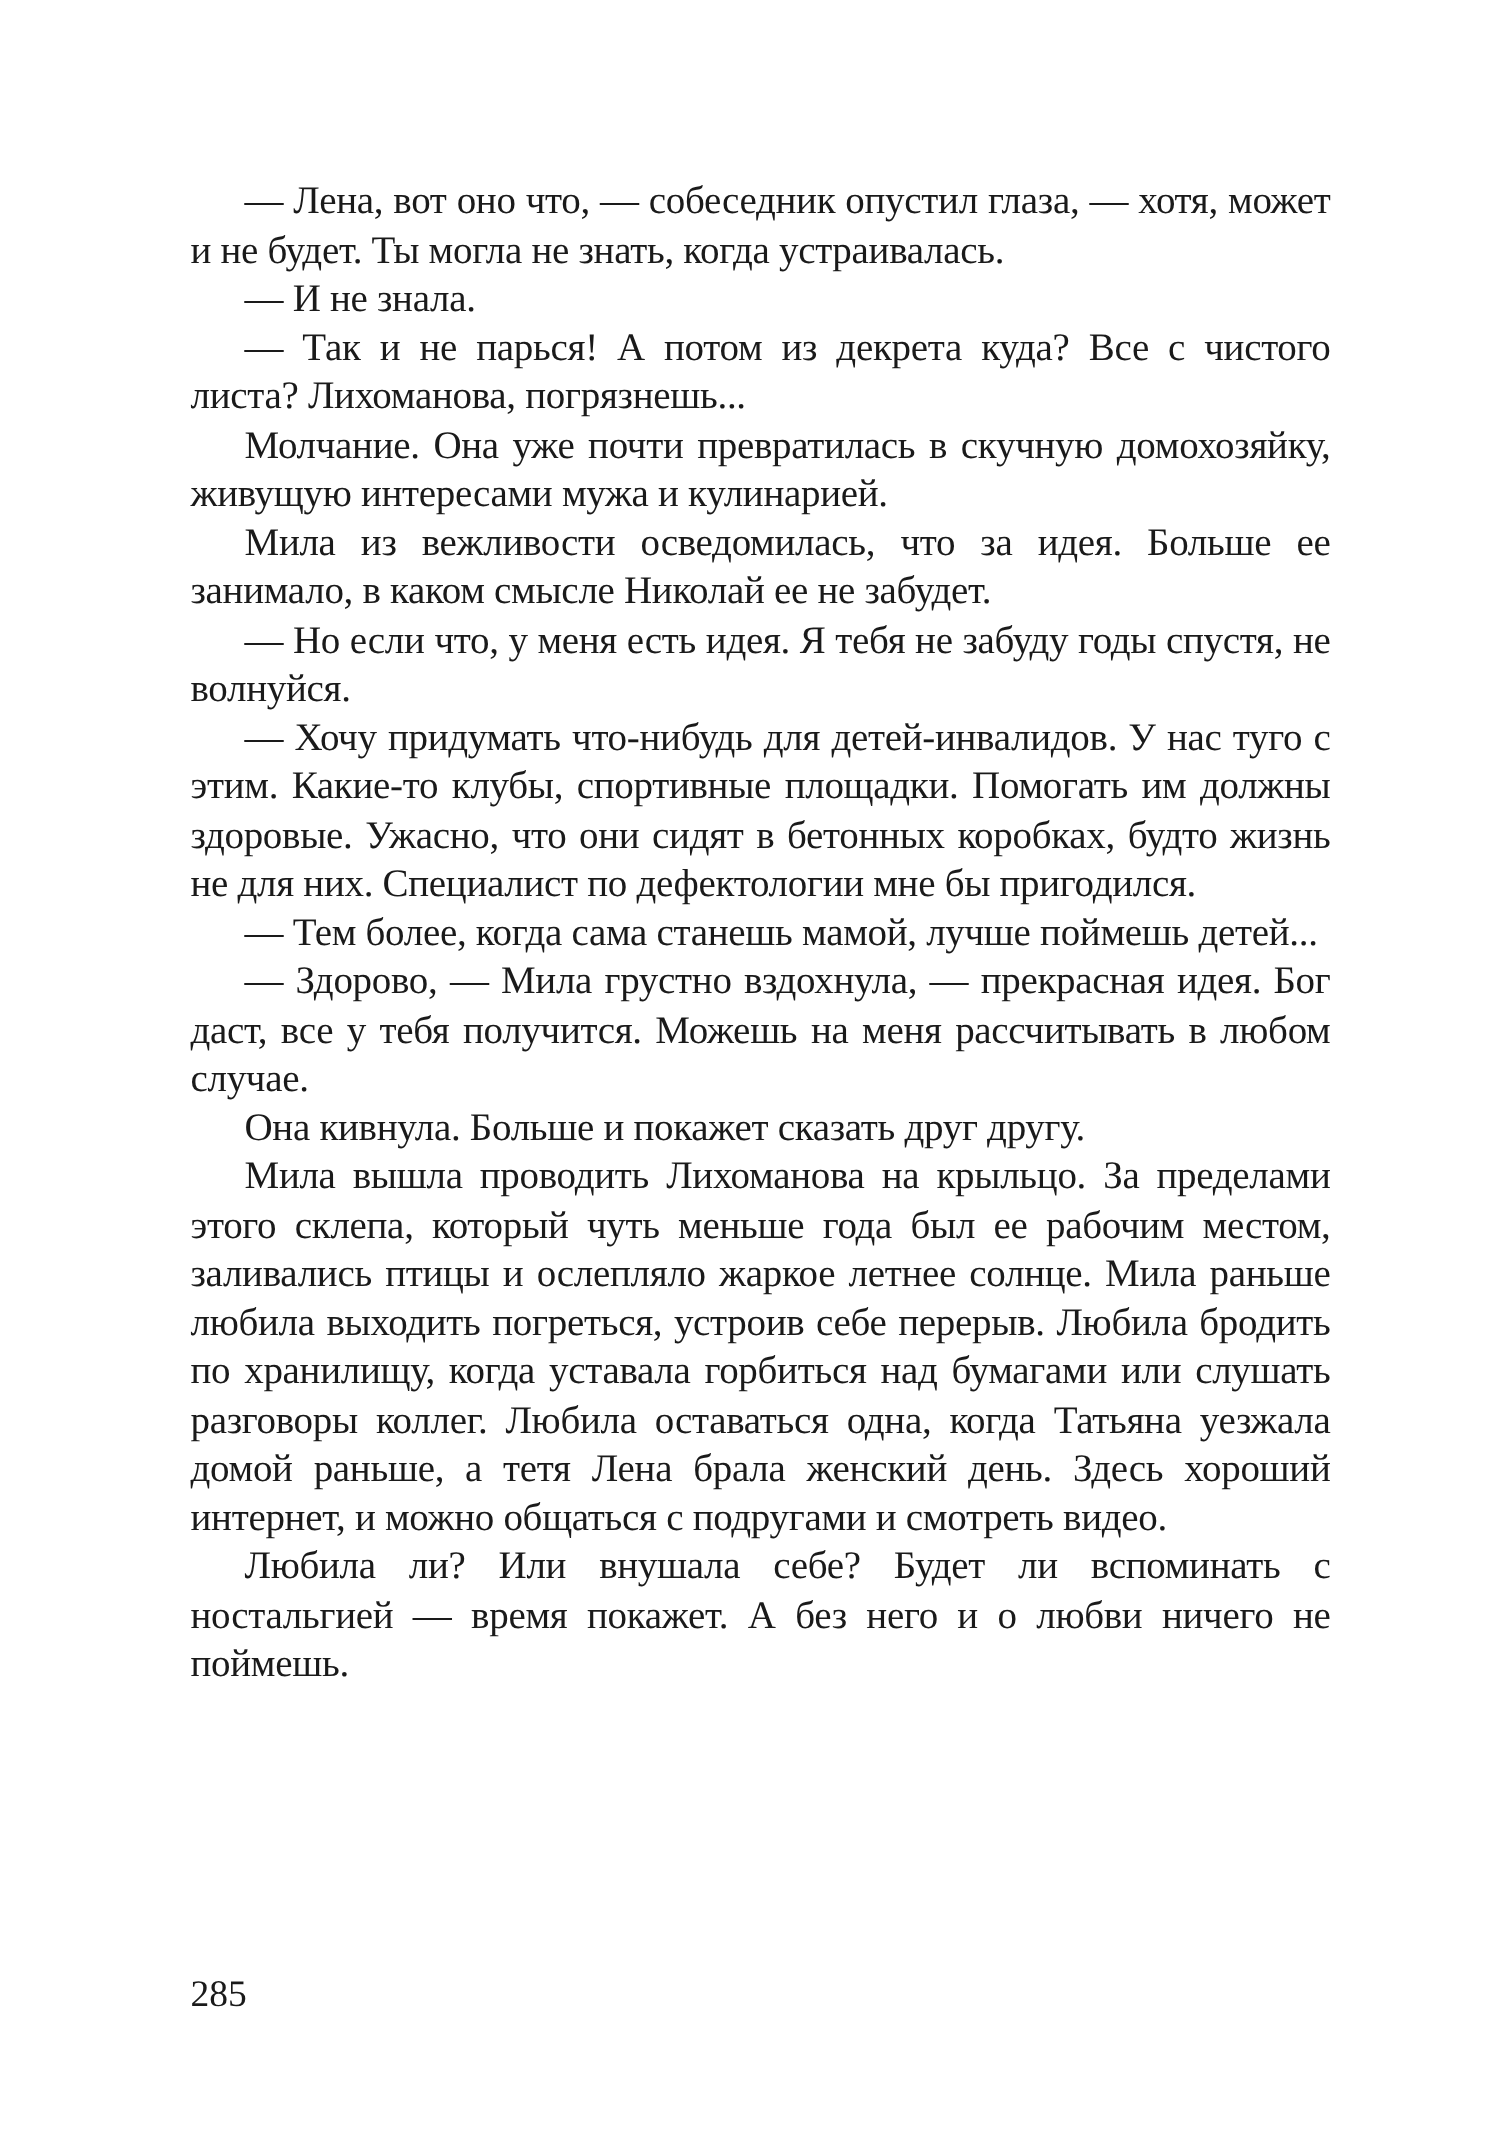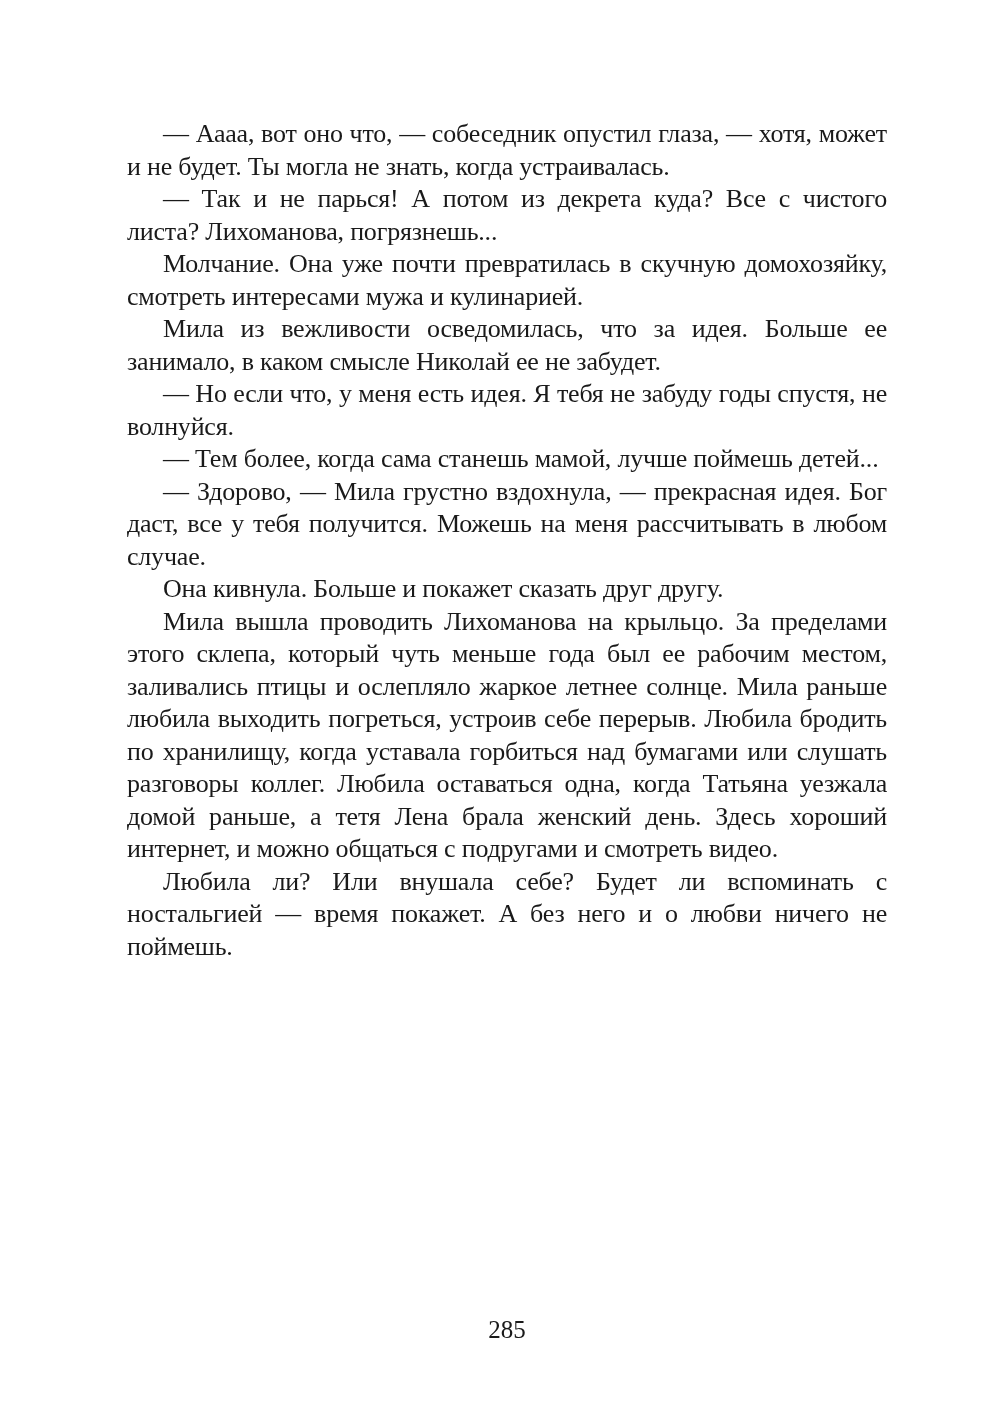--- a/index.html
+++ b/index.html
@@ -31,35 +31,37 @@
   }
   .text-block p {
     margin: 0;
     text-indent: 36px;
   }
   .page-number {
     position: absolute;
     left: 127px;
     top: 1316px;
     width: 760px;
-    text-align: center;
+    text-align: left;
     font-size: 25px;
     color: #1a1a1a;
   }
 </style>
 </head>
 <body>
 
 <div class="book-page">
   <div class="text-block">
-      <p>— Аааа, вот оно что, — собеседник опустил глаза, — хотя, может и не будет. Ты могла не знать, когда устраивалась.</p>
+      <p>— Лена, вот оно что, — собеседник опустил глаза, — хотя, может и не будет. Ты могла не знать, когда устраивалась.</p>
+      <p>— И не знала.</p>
       <p>— Так и не парься! А потом из декрета куда? Все с чистого листа? Лихоманова, погрязнешь...</p>
-      <p>Молчание. Она уже почти превратилась в скучную домохозяйку, смотреть интересами мужа и кулинарией.</p>
+      <p>Молчание. Она уже почти превратилась в скучную домохозяйку, живущую интересами мужа и кулинарией.</p>
       <p>Мила из вежливости осведомилась, что за идея. Больше ее занимало, в каком смысле Николай ее не забудет.</p>
       <p>— Но если что, у меня есть идея. Я тебя не забуду годы спустя, не волнуйся.</p>
+      <p>— Хочу придумать что-нибудь для детей-инвалидов. У нас туго с этим. Какие-то клубы, спортивные площадки. Помогать им должны здоровые. Ужасно, что они сидят в бетонных коробках, будто жизнь не для них. Специалист по дефектологии мне бы пригодился.</p>
       <p>— Тем более, когда сама станешь мамой, лучше поймешь детей...</p>
       <p>— Здорово, — Мила грустно вздохнула, — прекрасная идея. Бог даст, все у тебя получится. Можешь на меня рассчитывать в любом случае.</p>
       <p>Она кивнула. Больше и покажет сказать друг другу.</p>
       <p>Мила вышла проводить Лихоманова на крыльцо. За пределами этого склепа, который чуть меньше года был ее рабочим местом, заливались птицы и ослепляло жаркое летнее солнце. Мила раньше любила выходить погреться, устроив себе перерыв. Любила бродить по хранилищу, когда уставала горбиться над бумагами или слушать разговоры коллег. Любила оставаться одна, когда Татьяна уезжала домой раньше, а тетя Лена брала женский день. Здесь хороший интернет, и можно общаться с подругами и смотреть видео.</p>
       <p>Любила ли? Или внушала себе? Будет ли вспоминать с ностальгией — время покажет. А без него и о любви ничего не поймешь.</p>
     </div>
   <div class="page-number">285</div>
 </div>
 
 </body></html>

